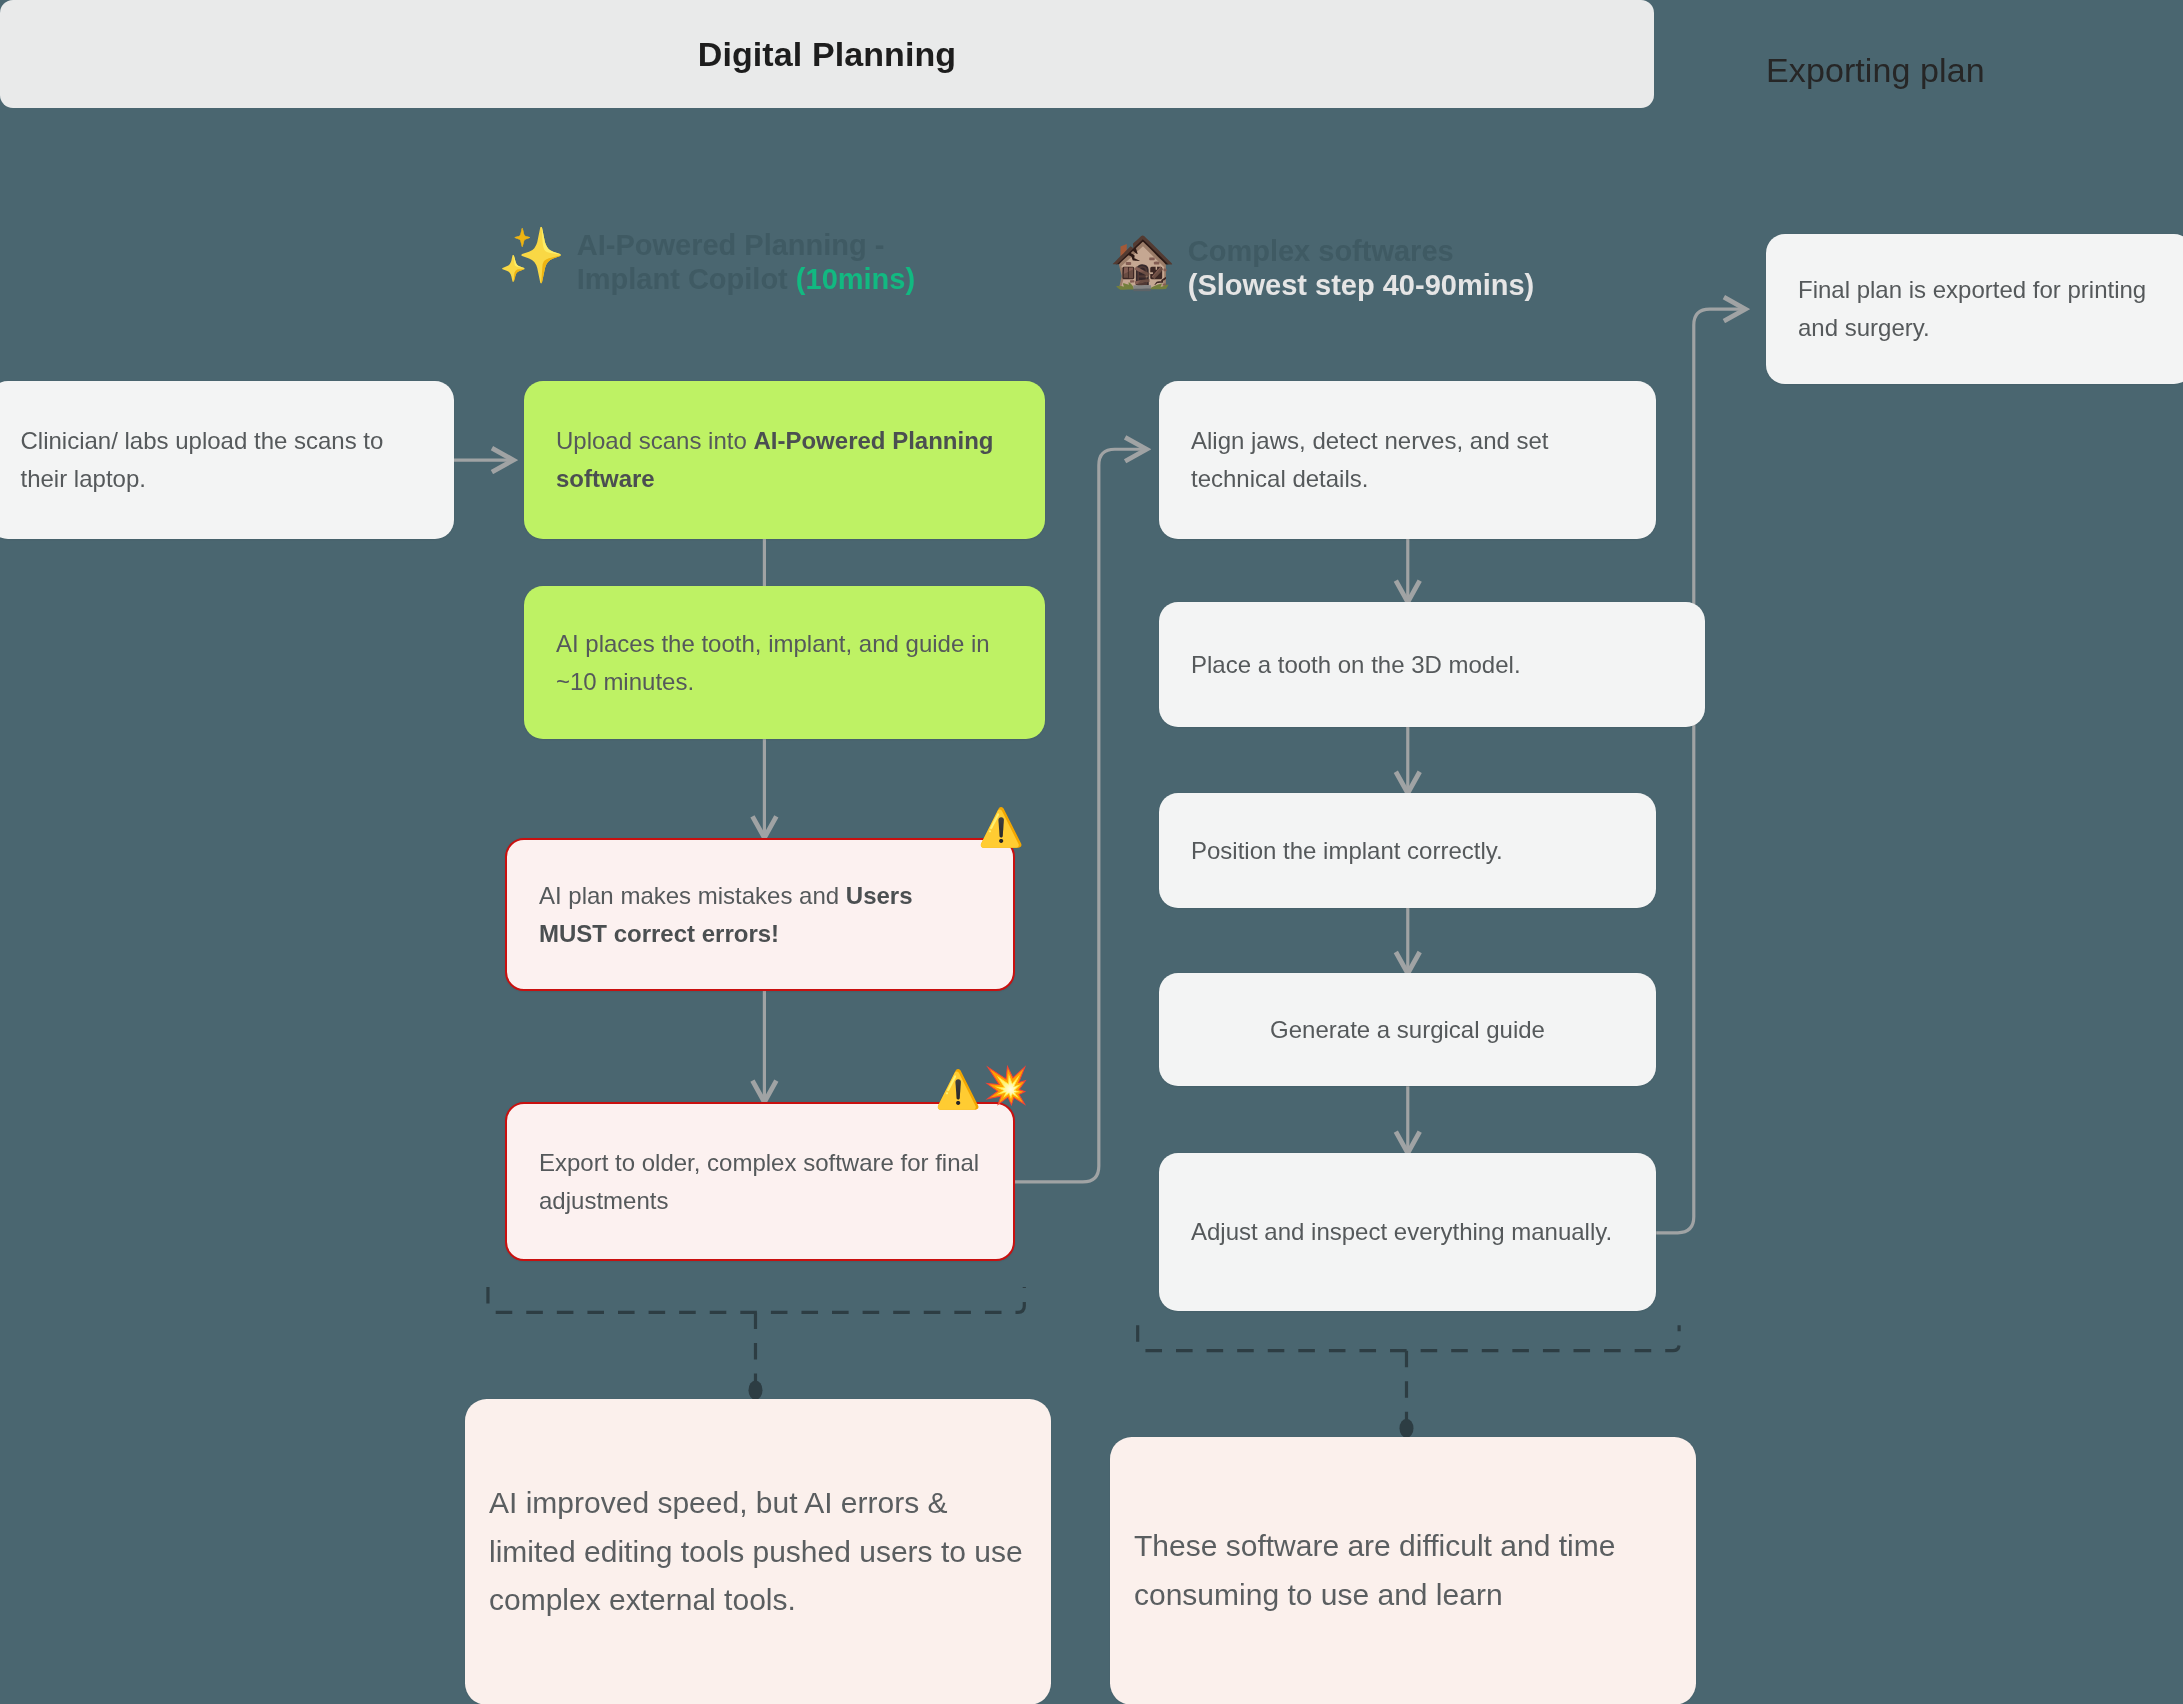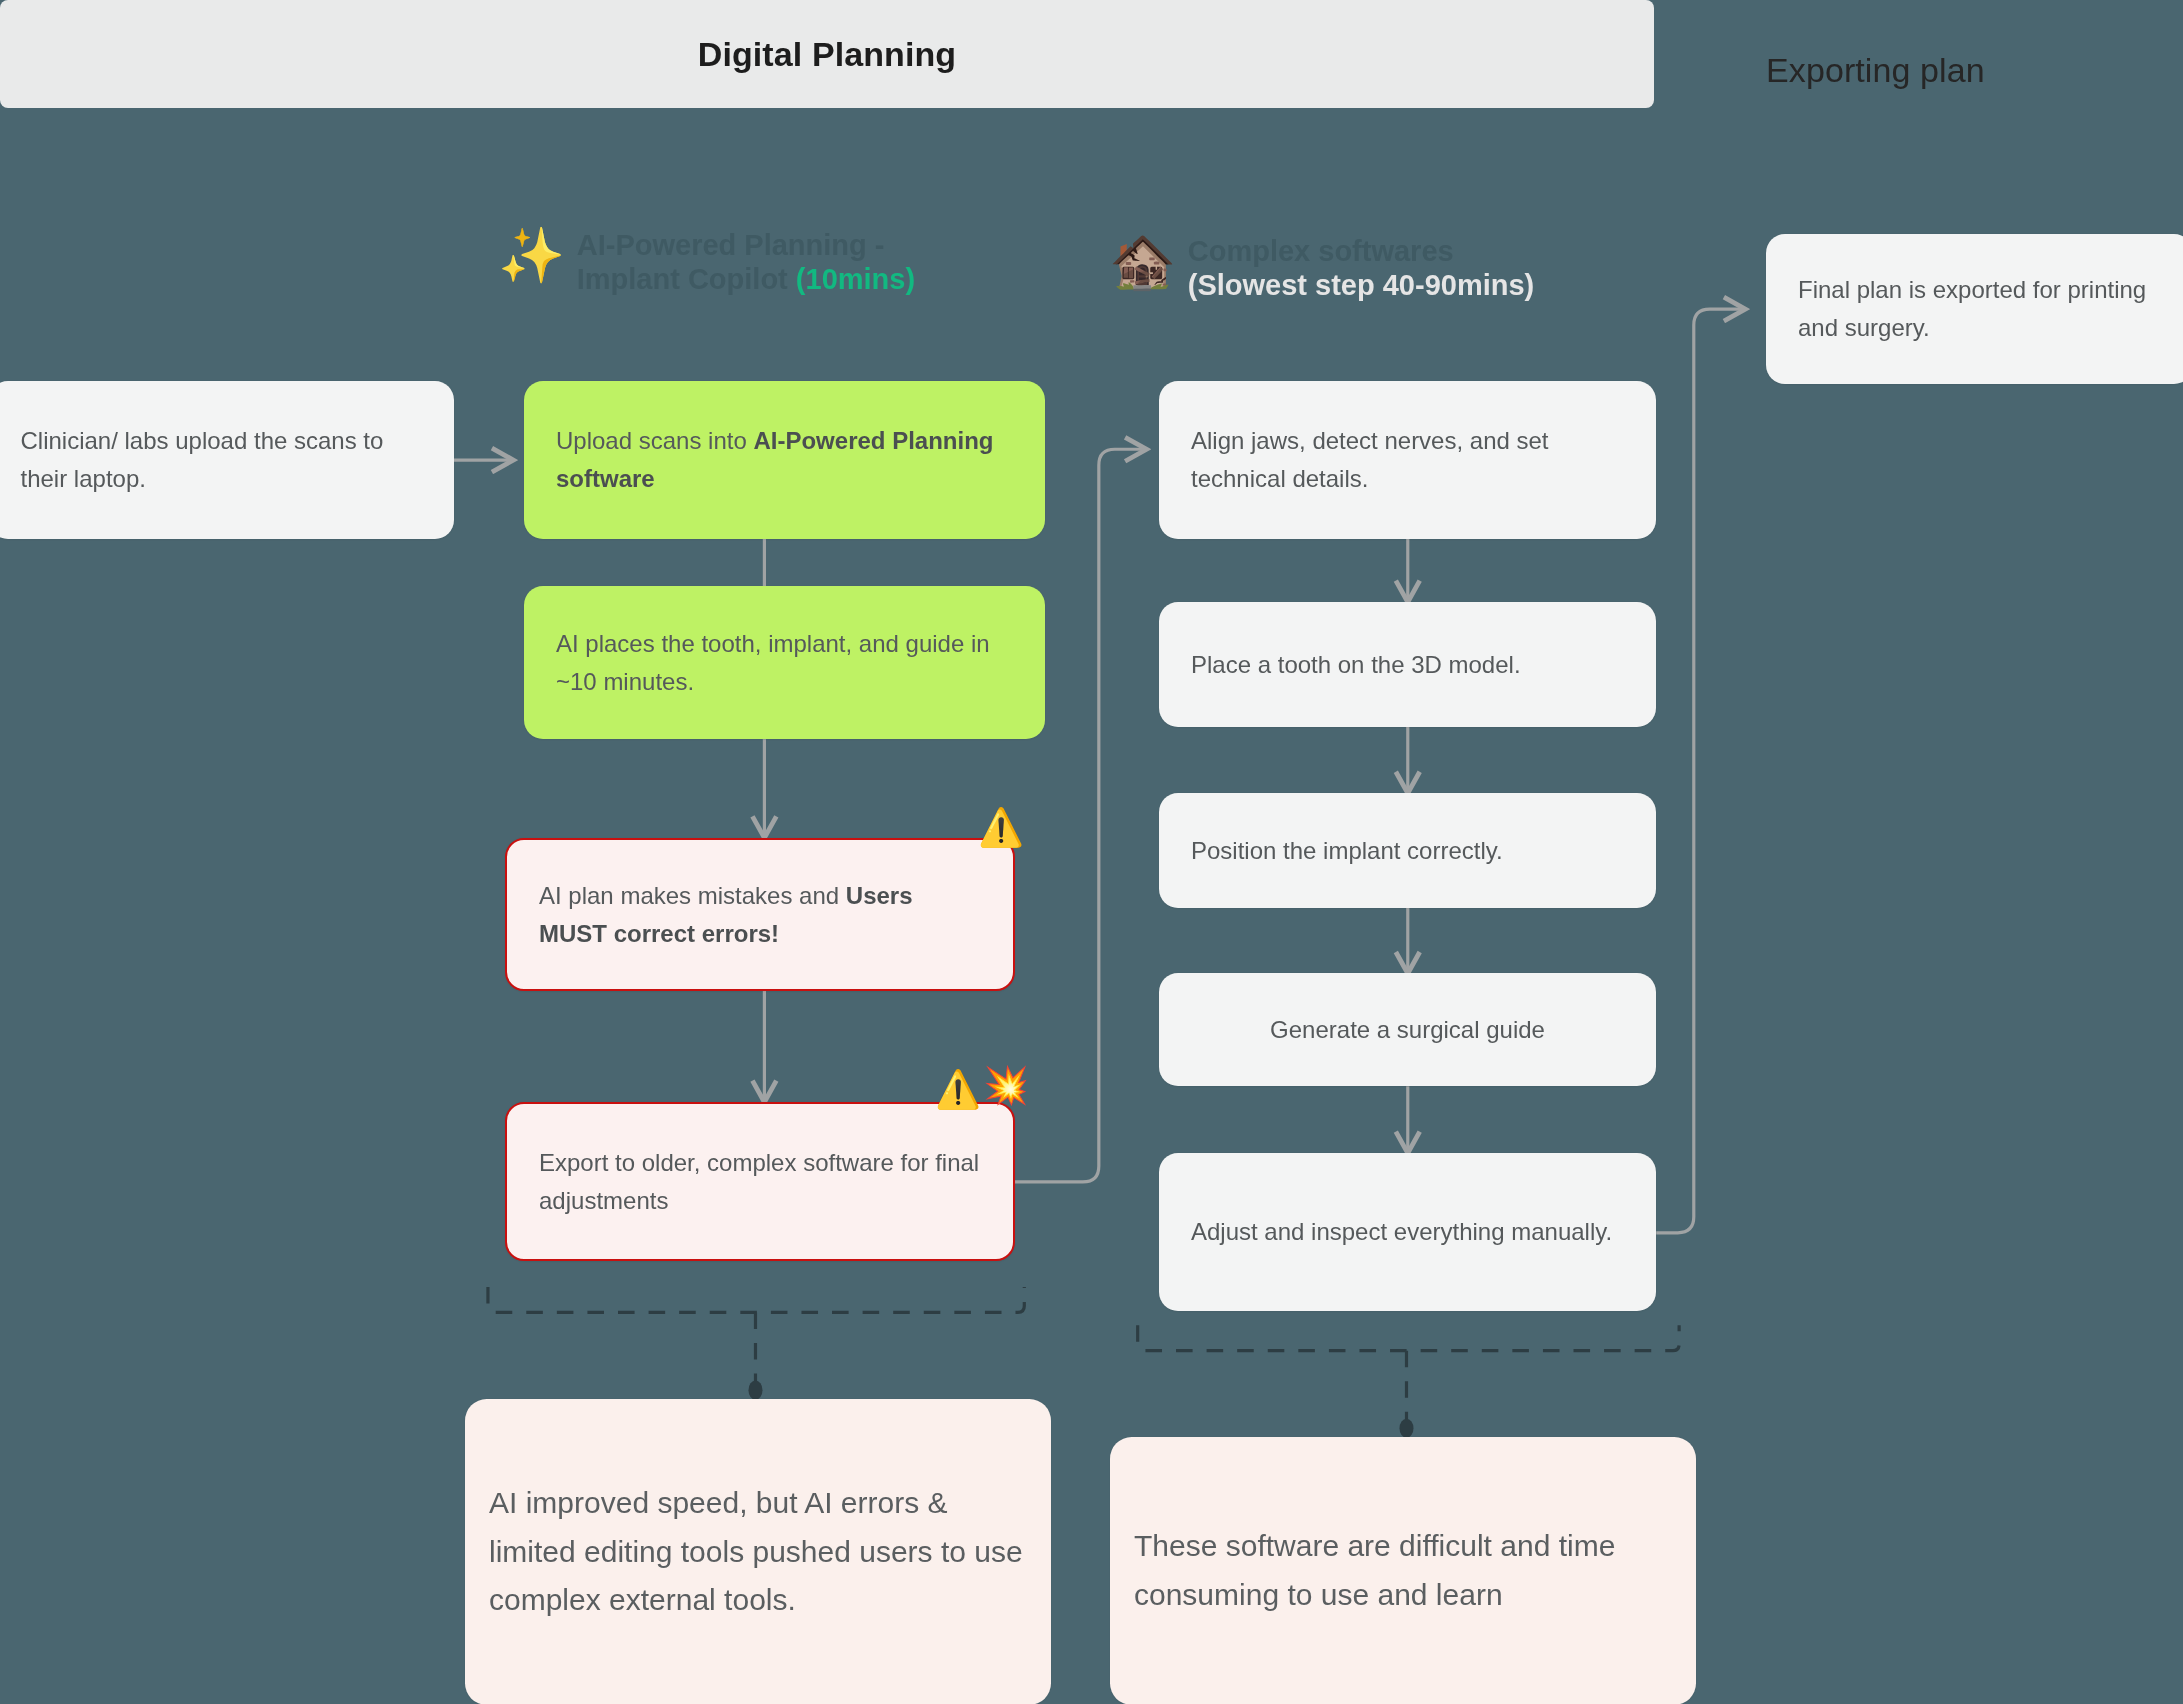--- a/index.html
+++ b/index.html
@@ -15,21 +15,21 @@
     background: #4a6670;
     overflow: hidden;
   }
 
   
   .banner {
     position: absolute;
     left: 0; top: 0;
     width: 1654px; height: 108px;
     background: #e9eaea;
-    border-radius: 8px;
+    border-radius: 13px;
     display: flex;
     align-items: center;
     justify-content: center;
   }
   .banner-title {
     font-size: 34px;
     font-weight: 700;
     color: #1d1d1d;
     letter-spacing: 0.1px;
   }
@@ -212,21 +212,21 @@
   <div class="card alert" style="left:505px; top:1102px; width:510px; height:159px;">
     <div class="txt">Export to older, complex software for final adjustments</div>
     <span class="badge" style="right:32px; top:-33px;">⚠️</span>
     <span class="badge" style="right:-16.6px; top:-37px;">💥</span>
   </div>
 
   <div class="card grey" style="left:1159px; top:381px; width:497px; height:158px;">
     <div class="txt">Align jaws, detect nerves, and set technical details.</div>
   </div>
 
-  <div class="card grey" style="left:1159px; top:602px; width:497px; height:125px;">
+  <div class="card grey" style="left:1159px; top:602px; width:546px; height:125px;">
     <div class="txt">Place a tooth on the 3D model.</div>
   </div>
 
   <div class="card grey" style="left:1159px; top:793px; width:497px; height:115px;">
     <div class="txt">Position the implant correctly.</div>
   </div>
 
   <div class="card grey center" style="left:1159px; top:973px; width:497px; height:113px;">
     <div class="txt">Generate a surgical guide</div>
   </div>

